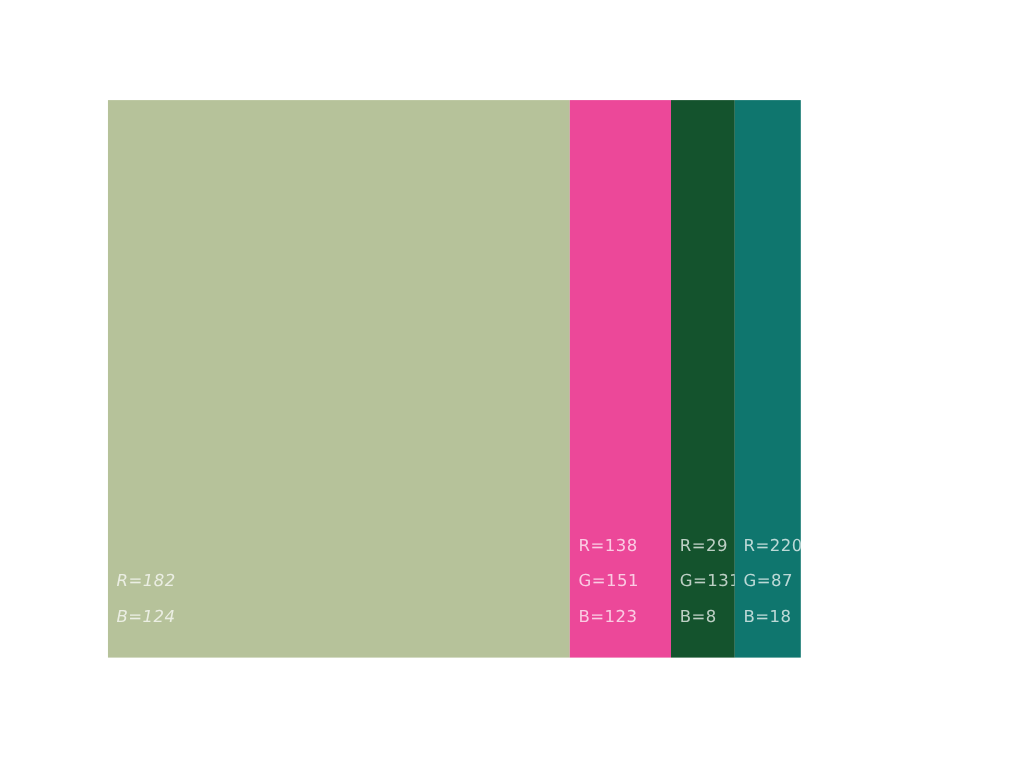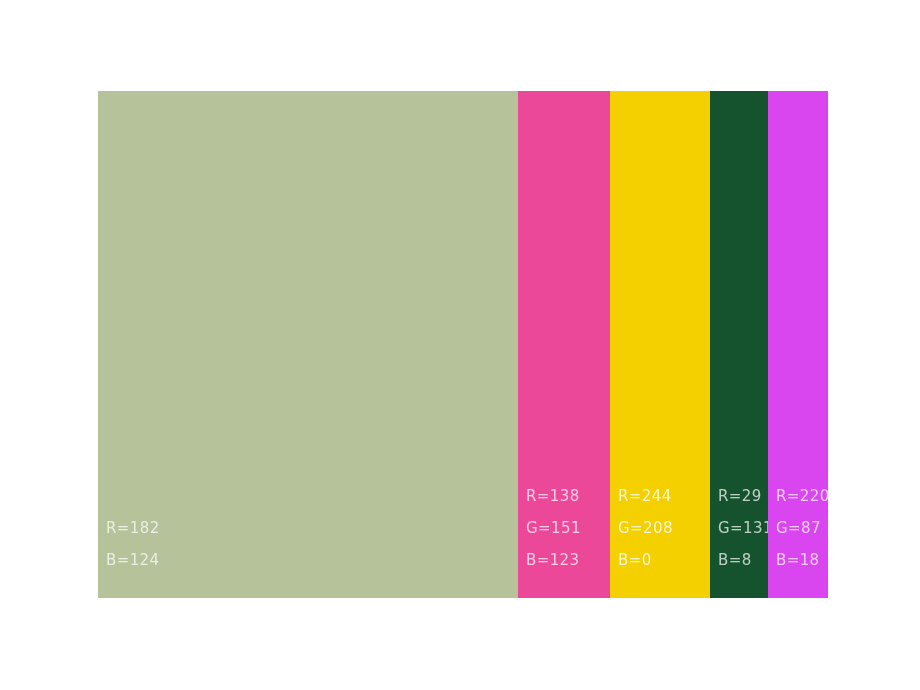--- a/index.html
+++ b/index.html
@@ -67,52 +67,45 @@
     color: rgba(255, 255, 255, 0.80);
   }
 </style>
 </head>
 <body style="width: 920px; height: 690px;">
 
 <div id="palette-canvas" style="background-color: rgb(255, 255, 255);">
 
   <div id="palette-strip" style="left: 98px; top: 91px; width: 730px; height: 507px;">
 
-    <div class="swatch" style="background-color: rgb(182, 194, 154); width: 420px;">
+    <div class="swatch" style="background-color: rgb(182, 194, 154); width: 420px; font-style: italic;">
       <div class="swatch-labels">
         <span class="swatch-label">R=182</span>
         <span class="swatch-label">B=124</span>
       </div>
     </div>
 
     <div class="swatch" style="background-color: #ec4899; width: 92px;">
       <div class="swatch-labels">
         <span class="swatch-label">R=138</span>
         <span class="swatch-label">G=151</span>
         <span class="swatch-label">B=123</span>
       </div>
     </div>
 
-    <div class="swatch" style="background-color: rgb(244, 208, 0); width: 100px;">
-      <div class="swatch-labels">
-        <span class="swatch-label on-light">R=244</span>
-        <span class="swatch-label on-light">G=208</span>
-        <span class="swatch-label on-light">B=0</span>
-      </div>
-    </div>
 
     <div class="swatch" style="background-color: #14532d; width: 58px;">
       <div class="swatch-labels">
         <span class="swatch-label">R=29</span>
         <span class="swatch-label">G=131</span>
         <span class="swatch-label">B=8</span>
       </div>
     </div>
 
-    <div class="swatch" style="background-color: #d946ef; width: 60px; padding-left: 16px;">
+    <div class="swatch" style="background-color: #0f766e; width: 60px;">
       <div class="swatch-labels">
         <span class="swatch-label">R=220</span>
         <span class="swatch-label">G=87</span>
         <span class="swatch-label">B=18</span>
       </div>
     </div>
 
   </div>
 </div>
 

